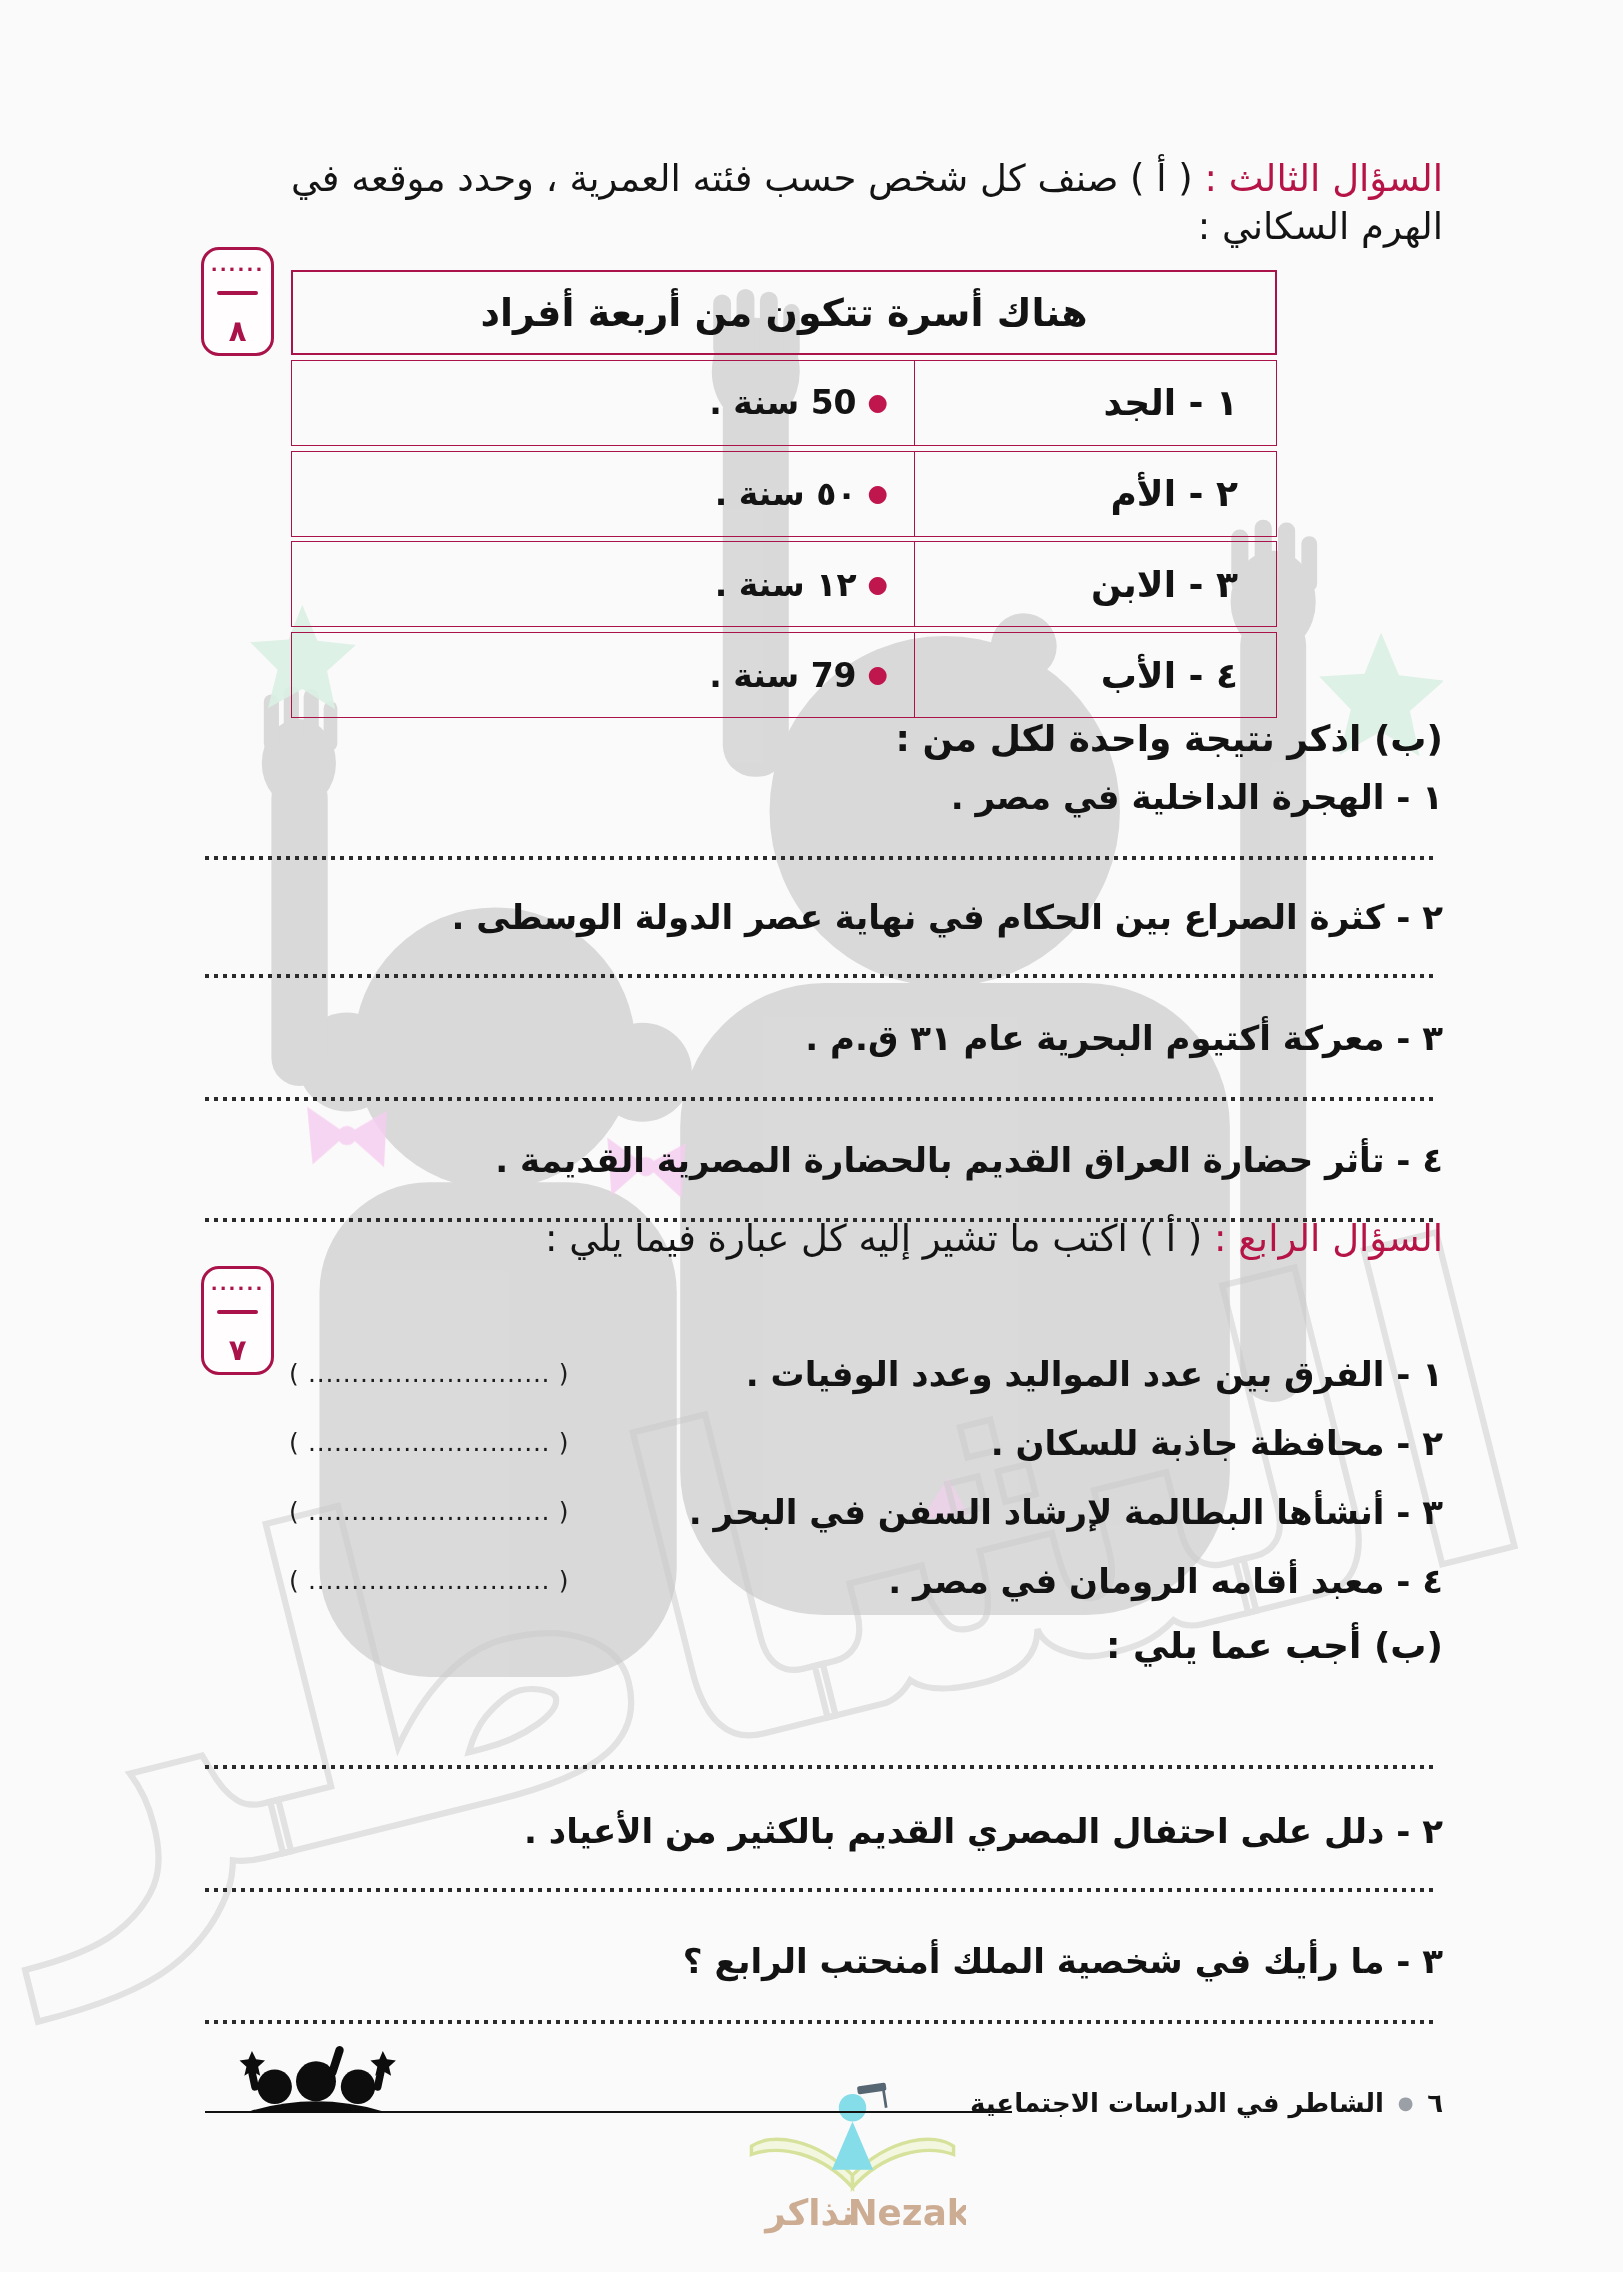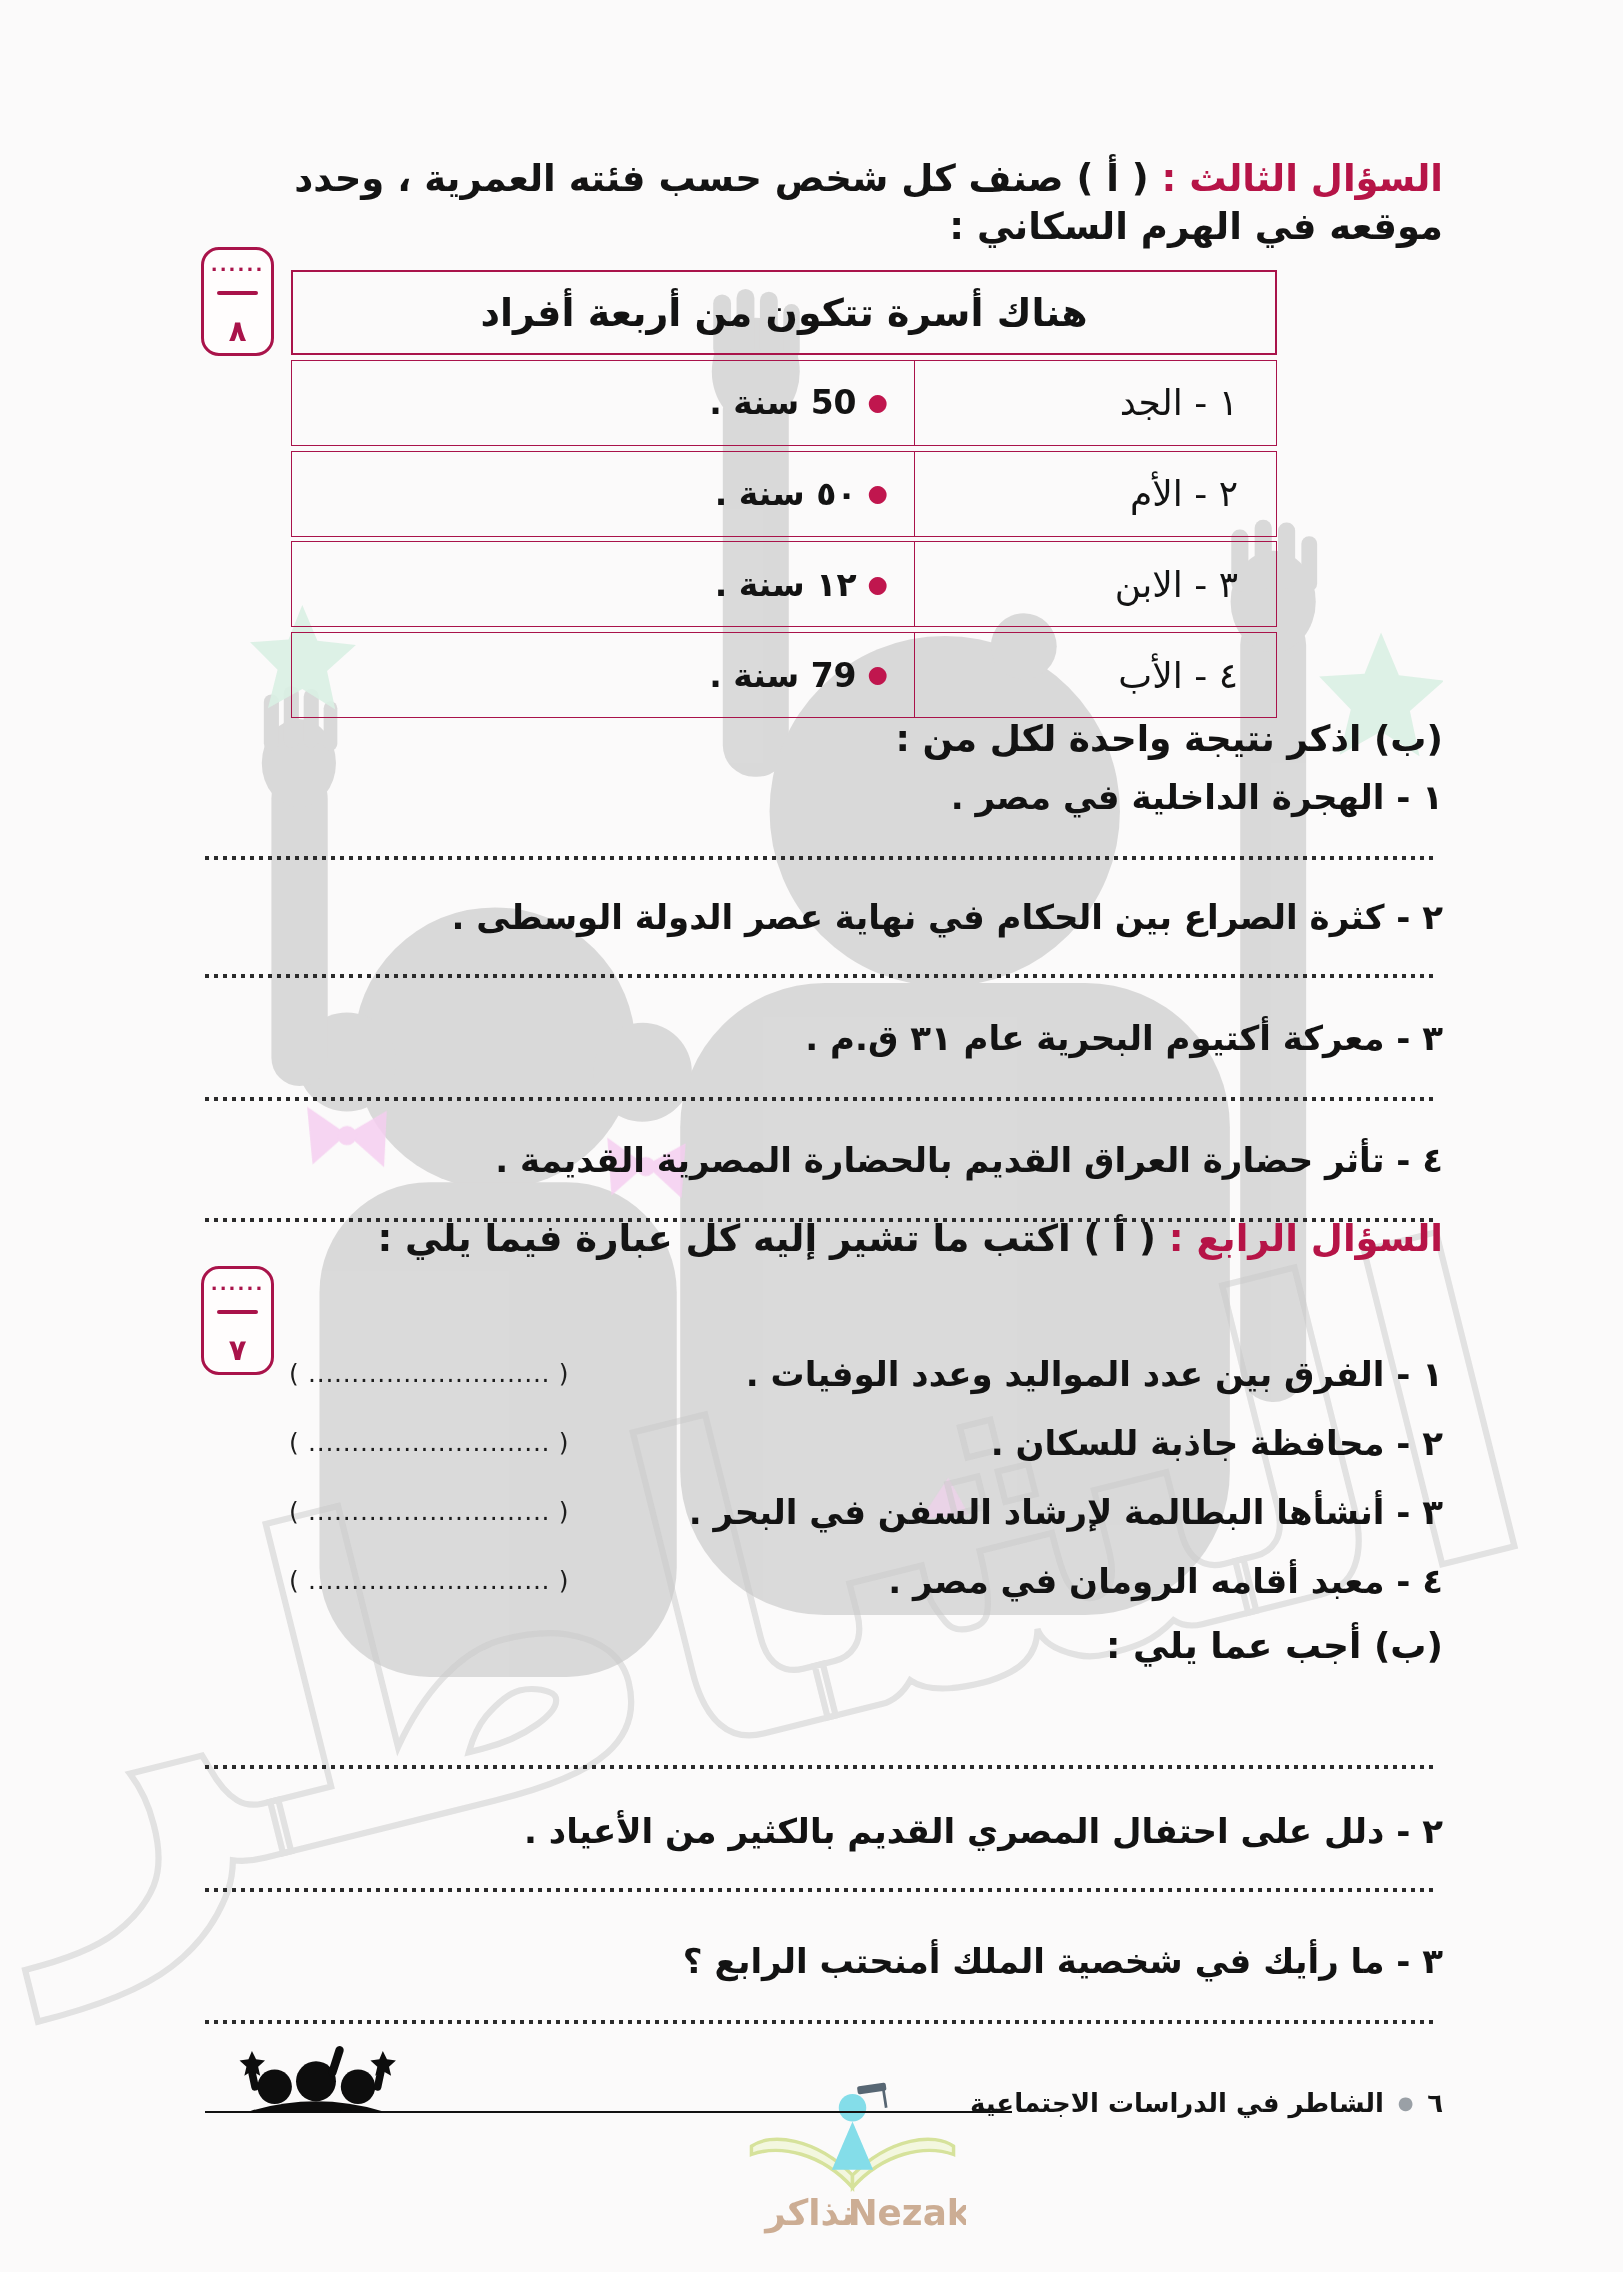--- a/index.html
+++ b/index.html
@@ -18,21 +18,21 @@
     position:absolute;left:227px;top:1340px;width:1306px;z-index:0;
     font-size:426px;font-weight:800;line-height:1;
     color:transparent;-webkit-text-stroke:6.2px #c9c9c9;
     transform:rotate(-14deg);transform-origin:50% 50%;
     opacity:.5;white-space:nowrap;direction:rtl;
   }
   .wm-nezakr{position:absolute;left:739px;top:2072px;width:227px;height:165px;z-index:1;opacity:.92;}
   
   .qtitle{
     position:absolute;right:180px;left:206px;text-align:right;direction:rtl;
-    font-size:37px;font-weight:700;color:#141414;z-index:2;line-height:1.3;
+    font-size:37px;font-weight:400;color:#141414;z-index:2;line-height:1.3;
   }
   .qtitle .red{color:#b61447;}
   
   .score{
     position:absolute;left:201px;width:73px;height:109px;z-index:2;
     border:3.4px solid #a9134a;border-radius:18px;background:#fffdfd;
     display:flex;flex-direction:column;align-items:center;justify-content:space-between;
     padding:9.6px 0 6.9px;color:#a9134a;box-sizing:border-box;
   }
   .score .dots{font-size:18px;letter-spacing:2.1px;line-height:.5;font-weight:700;}
@@ -42,21 +42,21 @@
   .tbl{position:absolute;left:291px;top:270px;width:986px;z-index:2;direction:rtl;}
   .tbl-header{
     border:2.1px solid #a9134a;height:81px;margin-bottom:4.8px;
     display:flex;align-items:center;justify-content:center;
     font-size:38px;font-weight:700;
   }
   .tbl-row{border:1.7px solid #a9134a;height:84px;display:flex;margin-bottom:4.8px;}
   .cell-name{
     width:362px;border-left:1.7px solid #a9134a;box-sizing:border-box;
     display:flex;align-items:center;padding-right:38px;
-    font-size:36px;font-weight:400;
+    font-size:36px;font-weight:700;
   }
   .cell-age{
     flex:1;display:flex;align-items:center;justify-content:flex-start;
     padding-right:26px;font-size:33px;font-weight:700;gap:11px;
   }
   .age-bullet{color:#c0164e;font-size:23.4px;line-height:1;}
   
   .q-item{
     position:absolute;right:180px;left:206px;text-align:right;direction:rtl;
     font-size:34px;font-weight:700;z-index:2;line-height:1.3;

